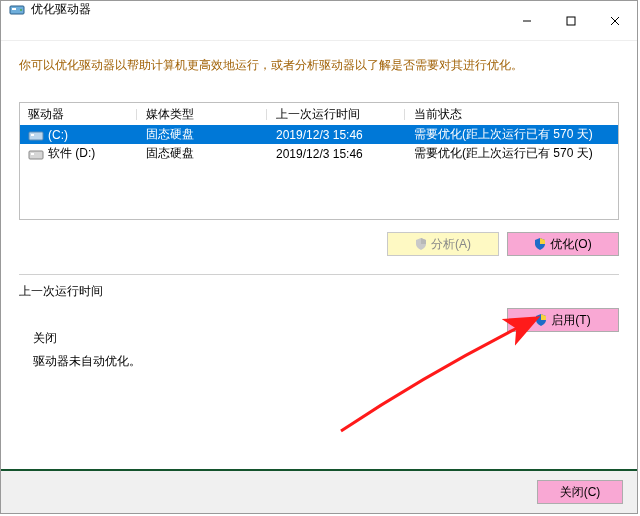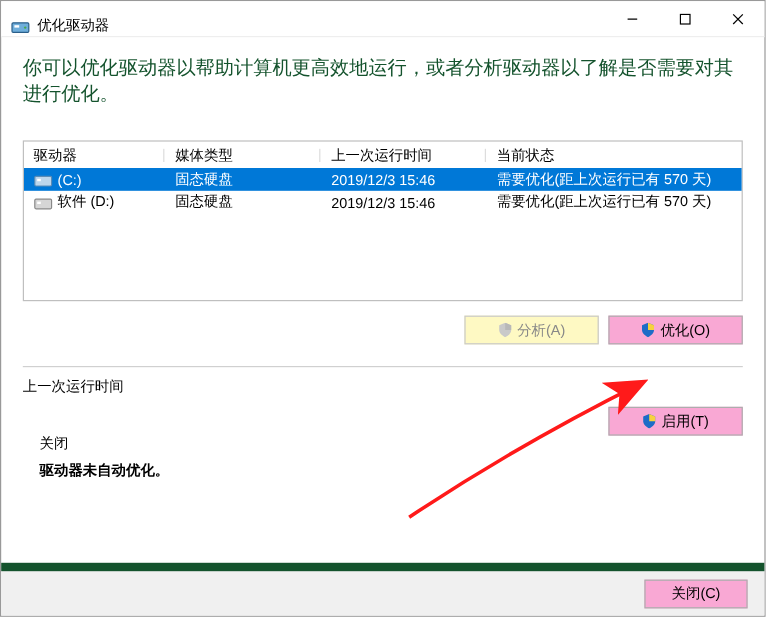--- a/index.html
+++ b/index.html
@@ -13,23 +13,23 @@
     position: relative;
   }
   .window {
     border: 1px solid #999;
     width: 638px;
     height: 514px;
     position: relative;
     background: #fff;
   }
   .titlebar {
-    height: 30px;
-    display: flex;
-    align-items: flex-end;
+    height: 40px;
+    display: flex;
+    align-items: flex-start;
     padding-left: 8px;
     background: #fff;
     border-bottom: 1px solid #eee;
   }
   .titlebar .app-icon {
     width: 16px;
     height: 16px;
     margin-right: 6px;
   }
   .titlebar .title {
@@ -51,31 +51,31 @@
     cursor: default;
   }
   .win-btn svg { display: block; }
   .content {
     padding: 16px 18px 12px 18px;
     height: calc(100% - 30px);
     display: flex;
     flex-direction: column;
   }
   .desc {
-    font-size: 16px;
-    color: #14532d;
+    font-size: 12px;
+    color: #a16207;
     margin-bottom: 28px;
   }
   .section-label {
     font-size: 12px;
     margin-bottom: 8px;
   }
   .drive-table {
     border: 1px solid #bfbfbf;
-    height: 134px;
+    height: 118px;
     background: #fff;
   }
   .headers {
     display: flex;
     font-size: 12px;
     height: 22px;
     align-items: center;
   }
   .headers .hcell {
     padding: 0 8px;
@@ -144,28 +144,27 @@
   }
   .sched-text .sched-status {
     font-weight: 400;
     margin-left: 14px;
     margin-top: 22px;
     margin-bottom: 6px;
   }
   .sched-text .sched-note {
     margin-left: 14px;
     font-size: 12px;
-    font-weight: bold;
   }
   .bottom {
     position: absolute;
     bottom: 0;
     left: 0;
     right: 0;
-    border-top: 7px solid #14532d;
+    border-top: 2px solid #14532d;
     height: 44px;
     background: #f0f0f0;
     display: flex;
     justify-content: flex-end;
     align-items: center;
     padding-right: 14px;
   }
   .arrow-annotation {
     position: absolute;
     pointer-events: none;

